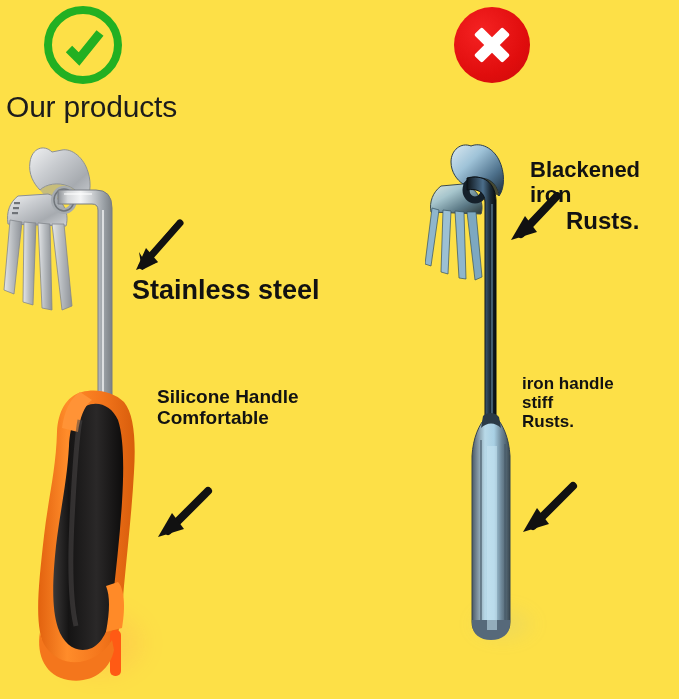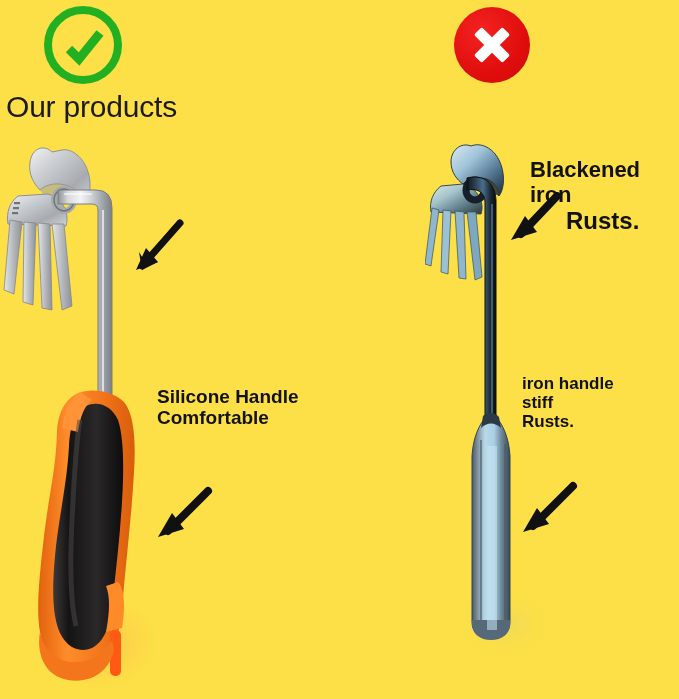--- a/index.html
+++ b/index.html
@@ -305,20 +305,21 @@
   <svg class="arrow" style="left:505px; top:192px; width:58px; height:52px;" viewBox="0 0 58 52">
     <path d="M52 4 L16 42" stroke="#111" stroke-width="8" stroke-linecap="round"></path>
     <path d="M6 48 L32 40 L20 24 Z" fill="#111"></path>
   </svg>
 
   <svg class="arrow" style="left:515px; top:480px; width:64px; height:58px;" viewBox="0 0 64 58">
     <path d="M58 6 L18 46" stroke="#111" stroke-width="8" stroke-linecap="round"></path>
     <path d="M8 52 L34 44 L22 28 Z" fill="#111"></path>
   </svg>
 
+  <div class="anno anno-stainless">Stainless steel</div>
 
   <div class="anno anno-silicone">Silicone Handle
 Comfortable</div>
 
   <div class="anno anno-blackened">Blackened iron</div>
 
   <div class="anno anno-rusts">Rusts.</div>
 
   <div class="anno anno-ironhandle">iron handle
 stiff

